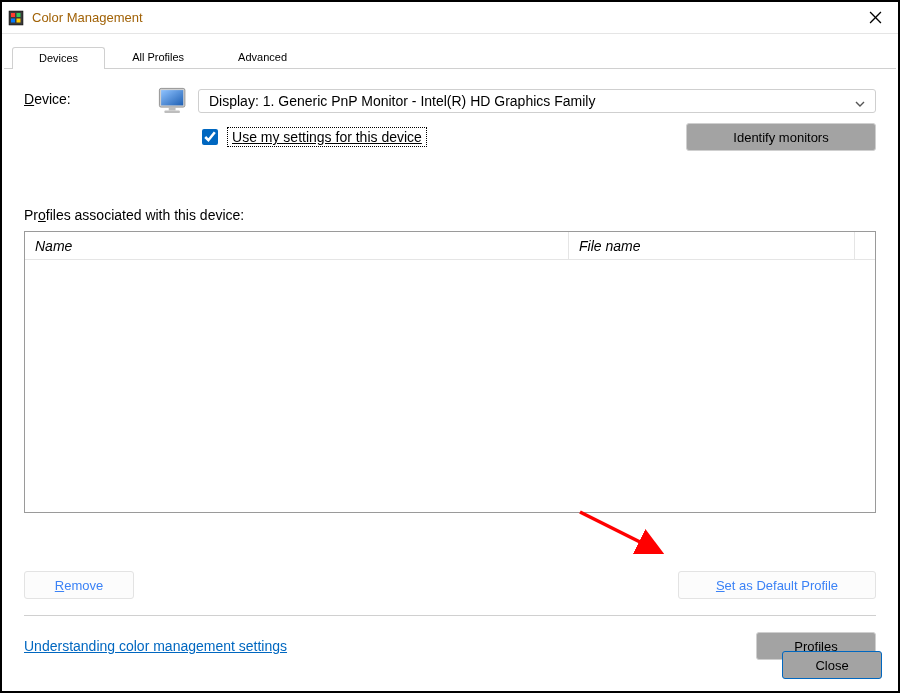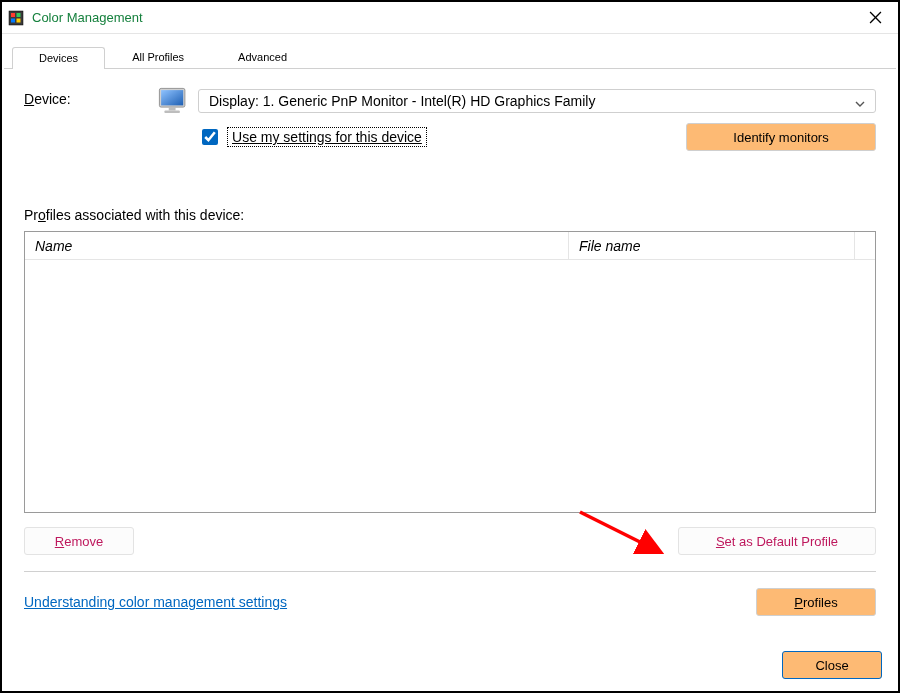--- a/index.html
+++ b/index.html
@@ -27,21 +27,21 @@
       border-bottom: 1px solid #e5e5e5;
     }
     .titlebar .app-icon {
       width: 16px;
       height: 16px;
       margin: 0 8px 0 6px;
     }
     .titlebar .title {
       flex: 1;
       font-size: 13px;
-      color: #15803d;
+      color: #a16207;
     }
     .titlebar .close-btn {
       width: 46px;
       height: 100%;
       display: flex;
       align-items: center;
       justify-content: center;
       cursor: pointer;
     }
     .titlebar .close-btn svg {
@@ -146,34 +146,35 @@
       text-decoration: underline;
     }
     .checkbox-wrap .cblabel .u { text-decoration: underline; }
 
     .btn {
       height: 28px;
       min-width: 96px;
       padding: 0 14px;
       border: 1px solid #cfcfcf;
       border-radius: 3px;
-      background: #fdba74;
+      background: #a3a3a3;
       font-size: 13px;
       display: inline-flex;
       align-items: center;
       justify-content: center;
       cursor: pointer;
       color: #000;
     }
     .btn.wide { min-width: 190px; }
     .btn.disabled {
-      color: #be185d;
+      color: #3b82f6;
       border-color: #e3e3e3;
       background: #fcfcfc;
       cursor: default;
+      margin-top: 44px;
     }
     .btn .u { text-decoration: underline; }
 
     
     .section-label {
       margin-top: 56px;
       font-size: 14px;
     }
     .section-label .u { text-decoration: underline; }
 

